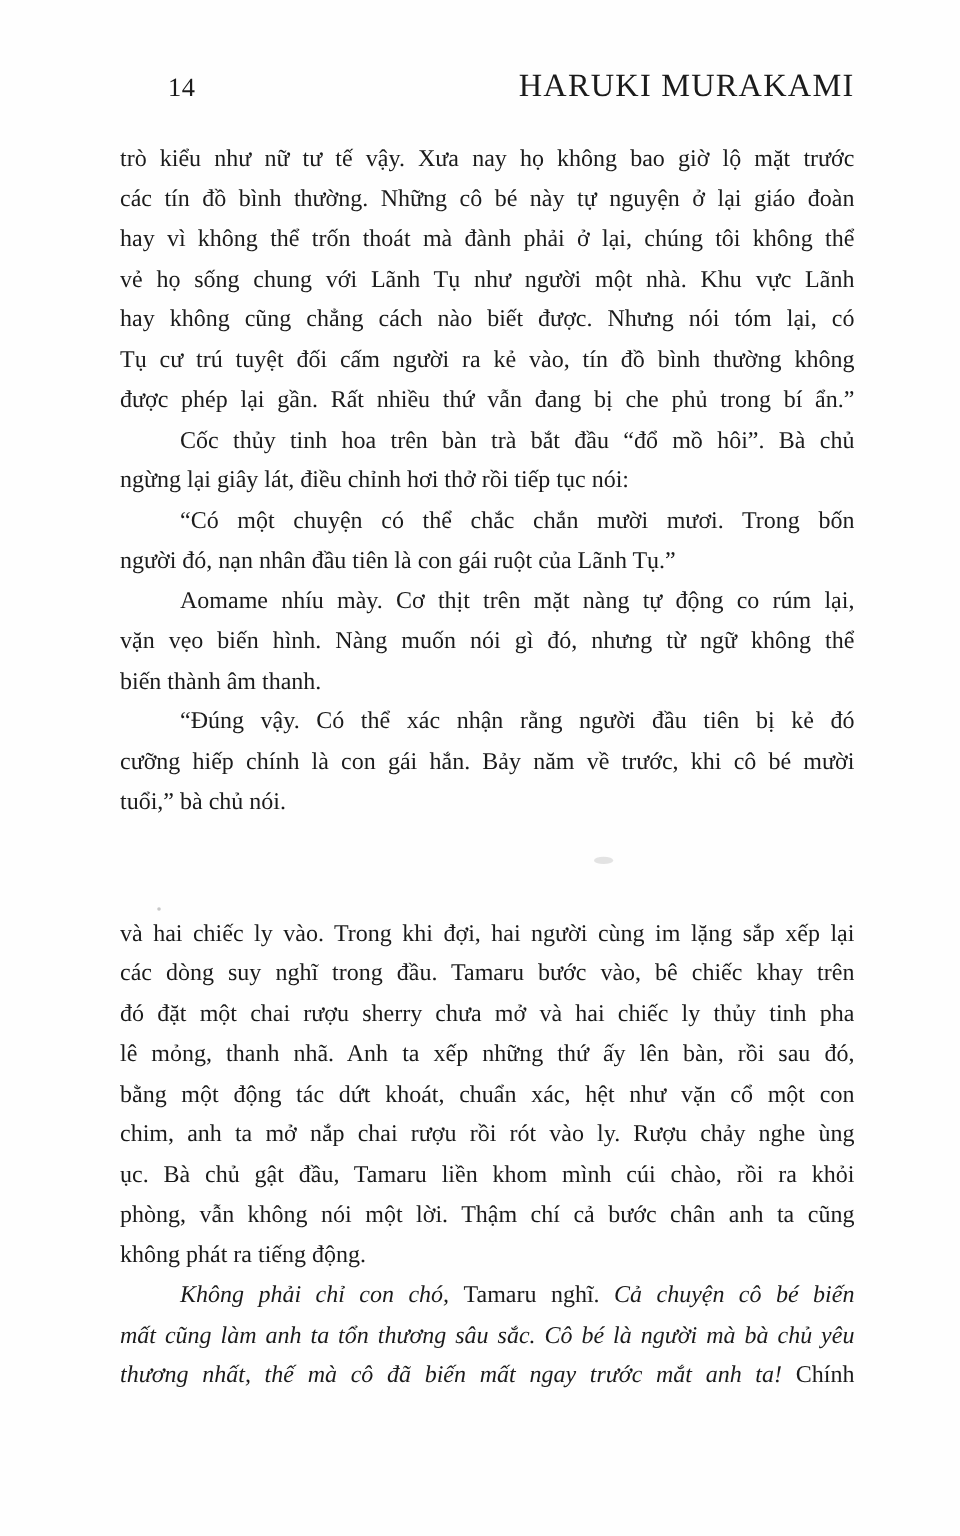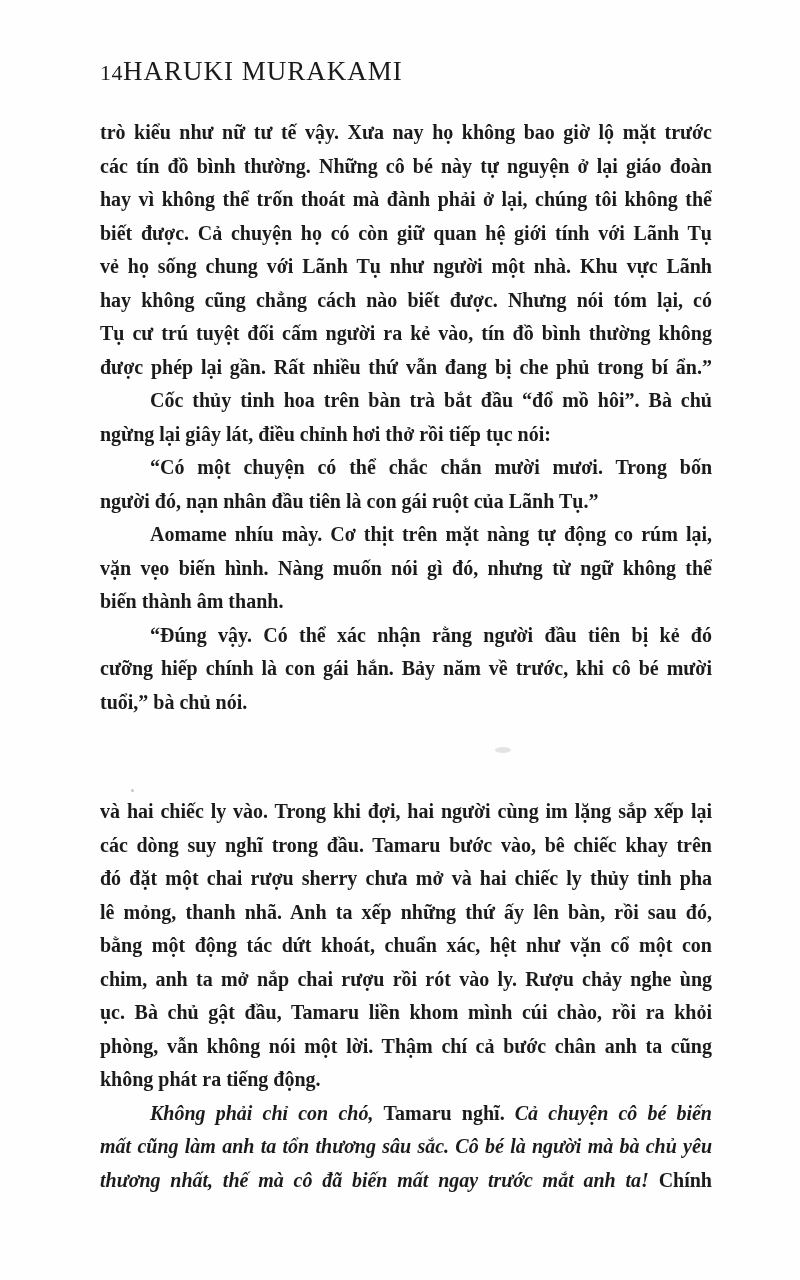--- a/index.html
+++ b/index.html
@@ -17,36 +17,36 @@
     overflow: hidden;
   }
   .content {
     position: absolute;
     left: 100px;
     top: 56px;
     width: 612px;
   }
   .header {
     display: flex;
-    justify-content: flex-start;
+    justify-content: space-between;
     align-items: baseline;
     height: 28px;
+    margin-left: 40px;
   }
   .pagenum {
     font-size: 22px;
     letter-spacing: 0.5px;
   }
   .runhead {
     font-size: 27px;
     letter-spacing: 1px;
   }
   .bodytext {
     margin-top: 32px;
     font-size: 20px;
-    font-weight: bold;
   }
   .line {
     margin: 0;
     height: 33.5px;
     line-height: 33.5px;
     text-align: justify;
     text-align-last: justify;
     white-space: normal;
     overflow: hidden;
   }
@@ -92,21 +92,20 @@
 
     <div class="header">
       <span class="pagenum">14</span>
       <span class="runhead">HARUKI MURAKAMI</span>
     </div>
 
     <div class="bodytext">
       <p class="line"><span>trò kiểu như nữ tư tế vậy. Xưa nay họ không bao giờ lộ mặt trước</span></p>
       <p class="line"><span>các tín đồ bình thường. Những cô bé này tự nguyện ở lại giáo đoàn</span></p>
       <p class="line"><span>hay vì không thể trốn thoát mà đành phải ở lại, chúng tôi không thể</span></p>
-      <p class="line"><span>biết được. Cả chuyện họ có còn giữ quan hệ giới tính với Lãnh Tụ</span></p>
       <p class="line"><span>vẻ họ sống chung với Lãnh Tụ như người một nhà. Khu vực Lãnh</span></p>
       <p class="line"><span>hay không cũng chẳng cách nào biết được. Nhưng nói tóm lại, có</span></p>
       <p class="line"><span>Tụ cư trú tuyệt đối cấm người ra kẻ vào, tín đồ bình thường không</span></p>
       <p class="line"><span>được phép lại gần. Rất nhiều thứ vẫn đang bị che phủ trong bí ẩn.”</span></p>
       <p class="line ind"><span>Cốc thủy tinh hoa trên bàn trà bắt đầu “đổ mồ hôi”. Bà chủ</span></p>
       <p class="line pe"><span>ngừng lại giây lát, điều chỉnh hơi thở rồi tiếp tục nói:</span></p>
       <p class="line ind"><span>“Có một chuyện có thể chắc chắn mười mươi. Trong bốn</span></p>
       <p class="line pe"><span>người đó, nạn nhân đầu tiên là con gái ruột của Lãnh Tụ.”</span></p>
       <p class="line ind"><span>Aomame nhíu mày. Cơ thịt trên mặt nàng tự động co rúm lại,</span></p>
       <p class="line"><span>vặn vẹo biến hình. Nàng muốn nói gì đó, nhưng từ ngữ không thể</span></p>

